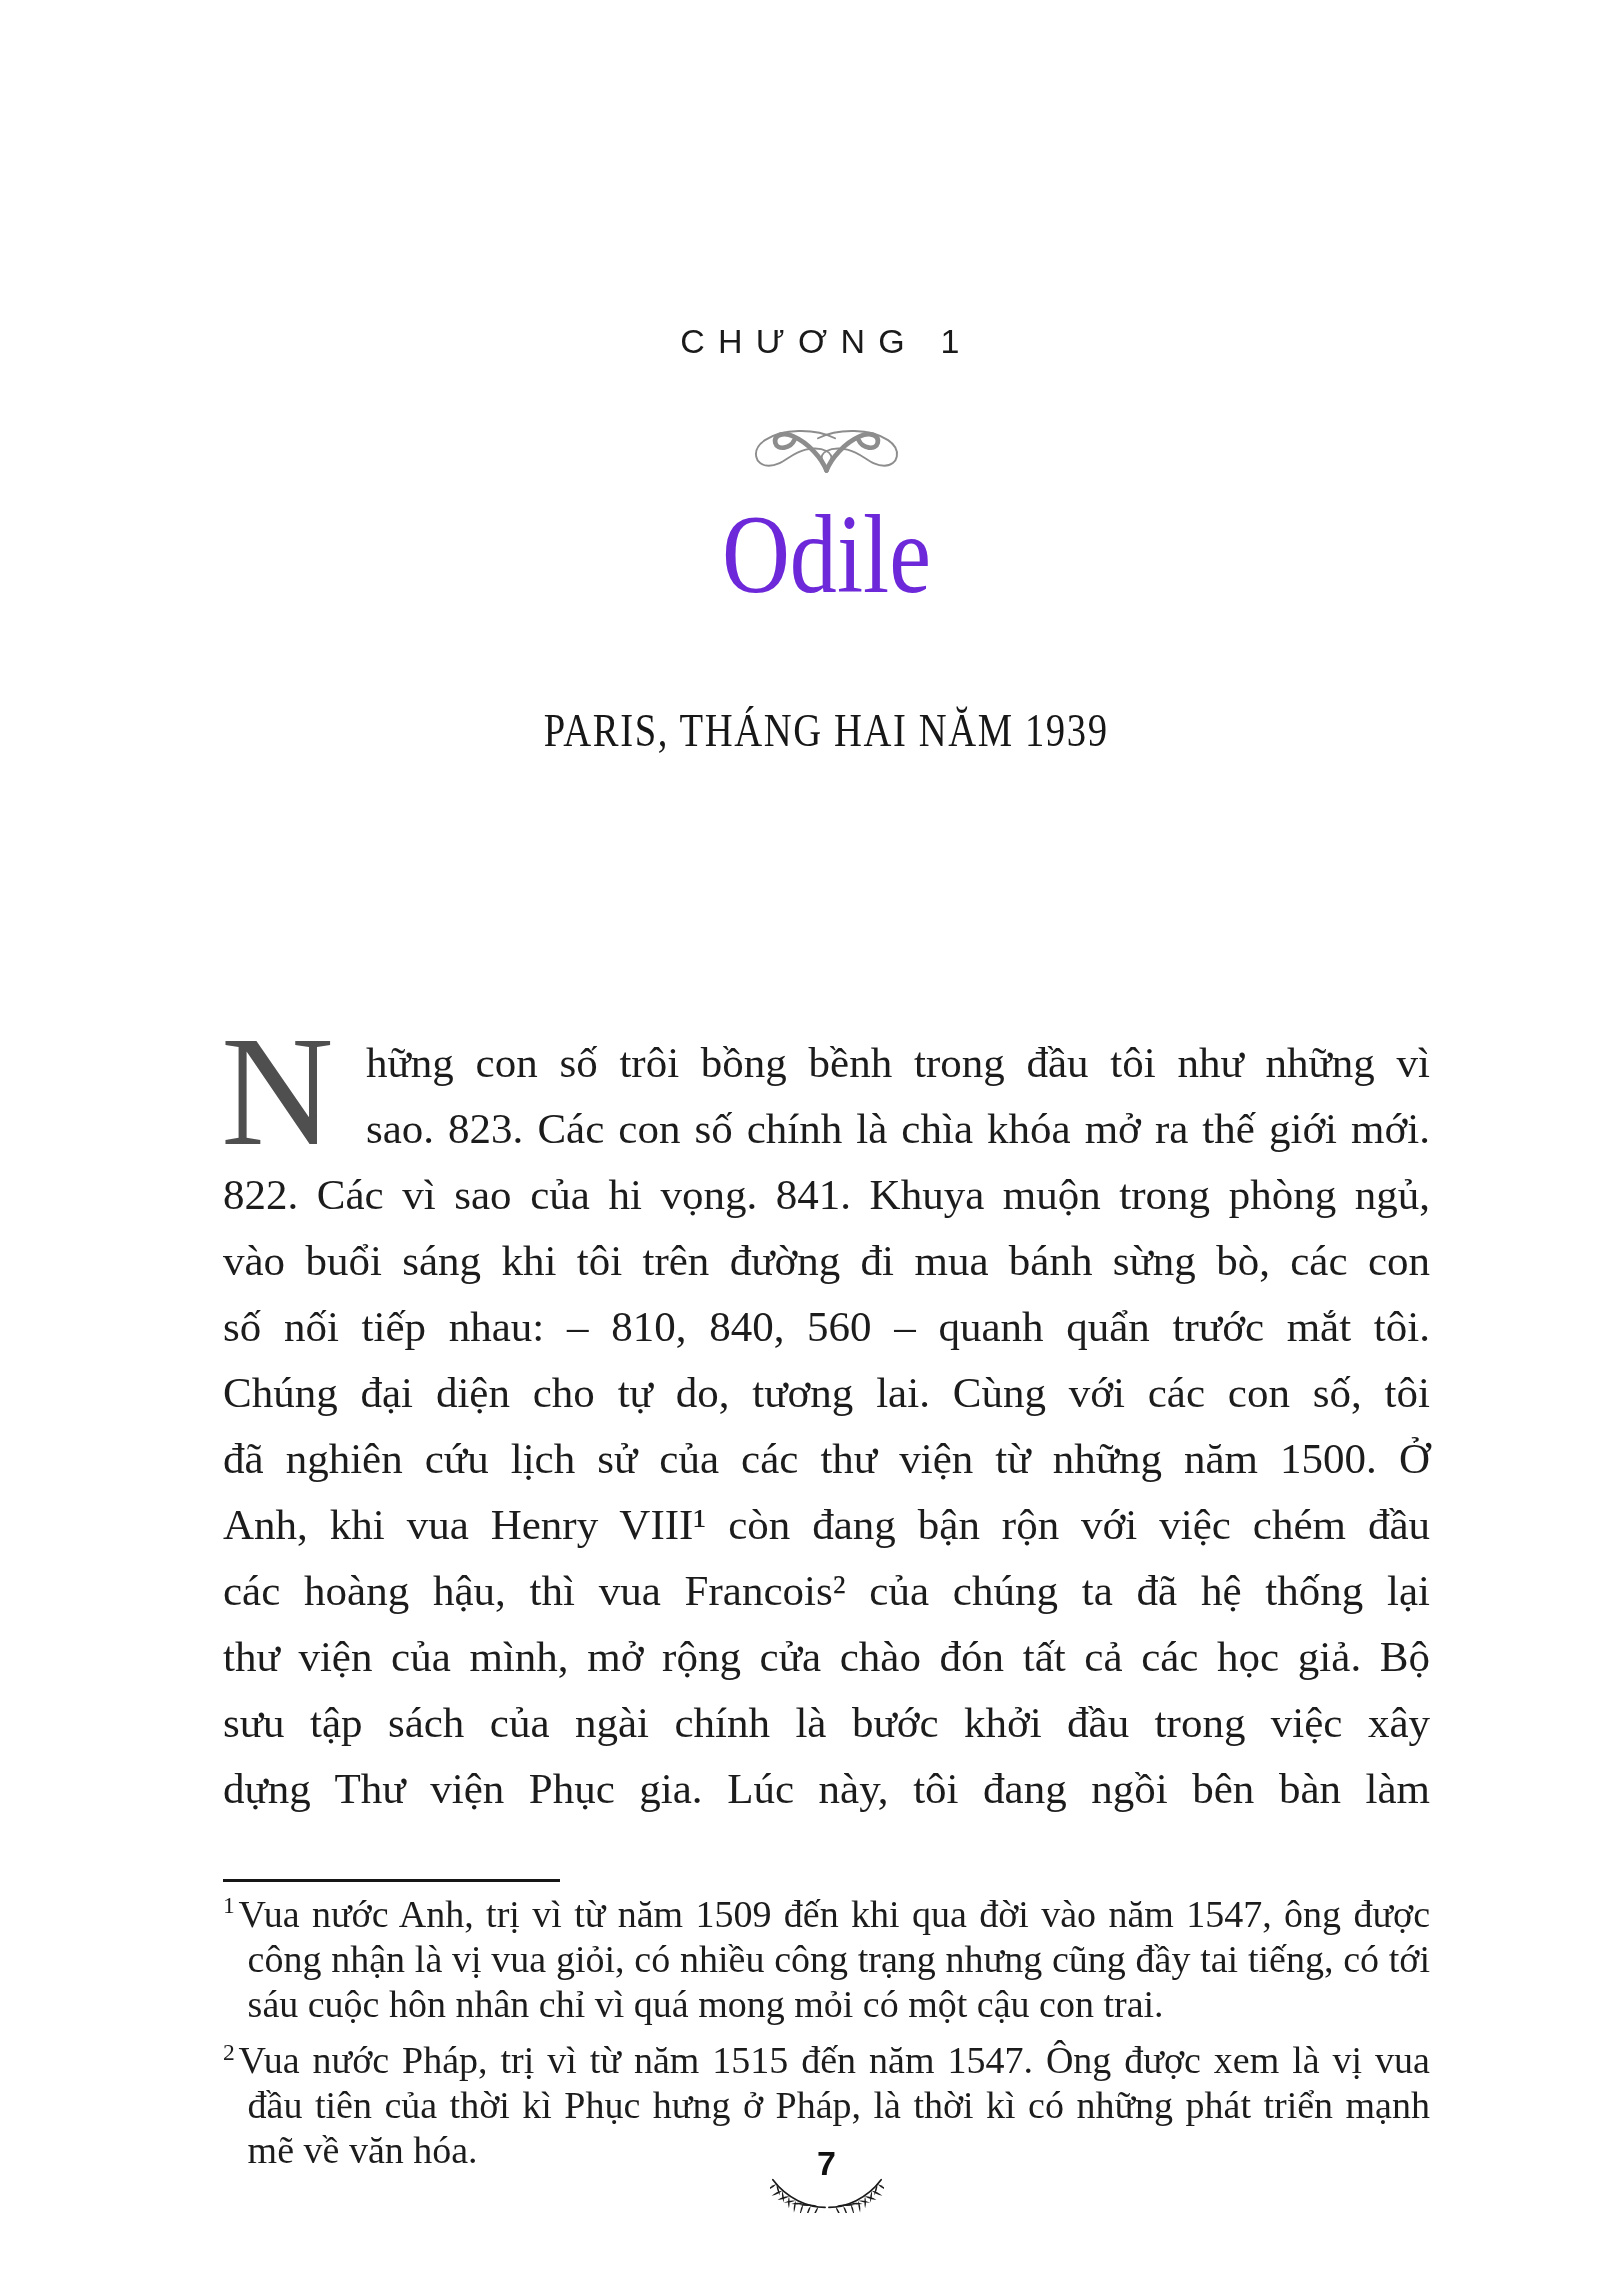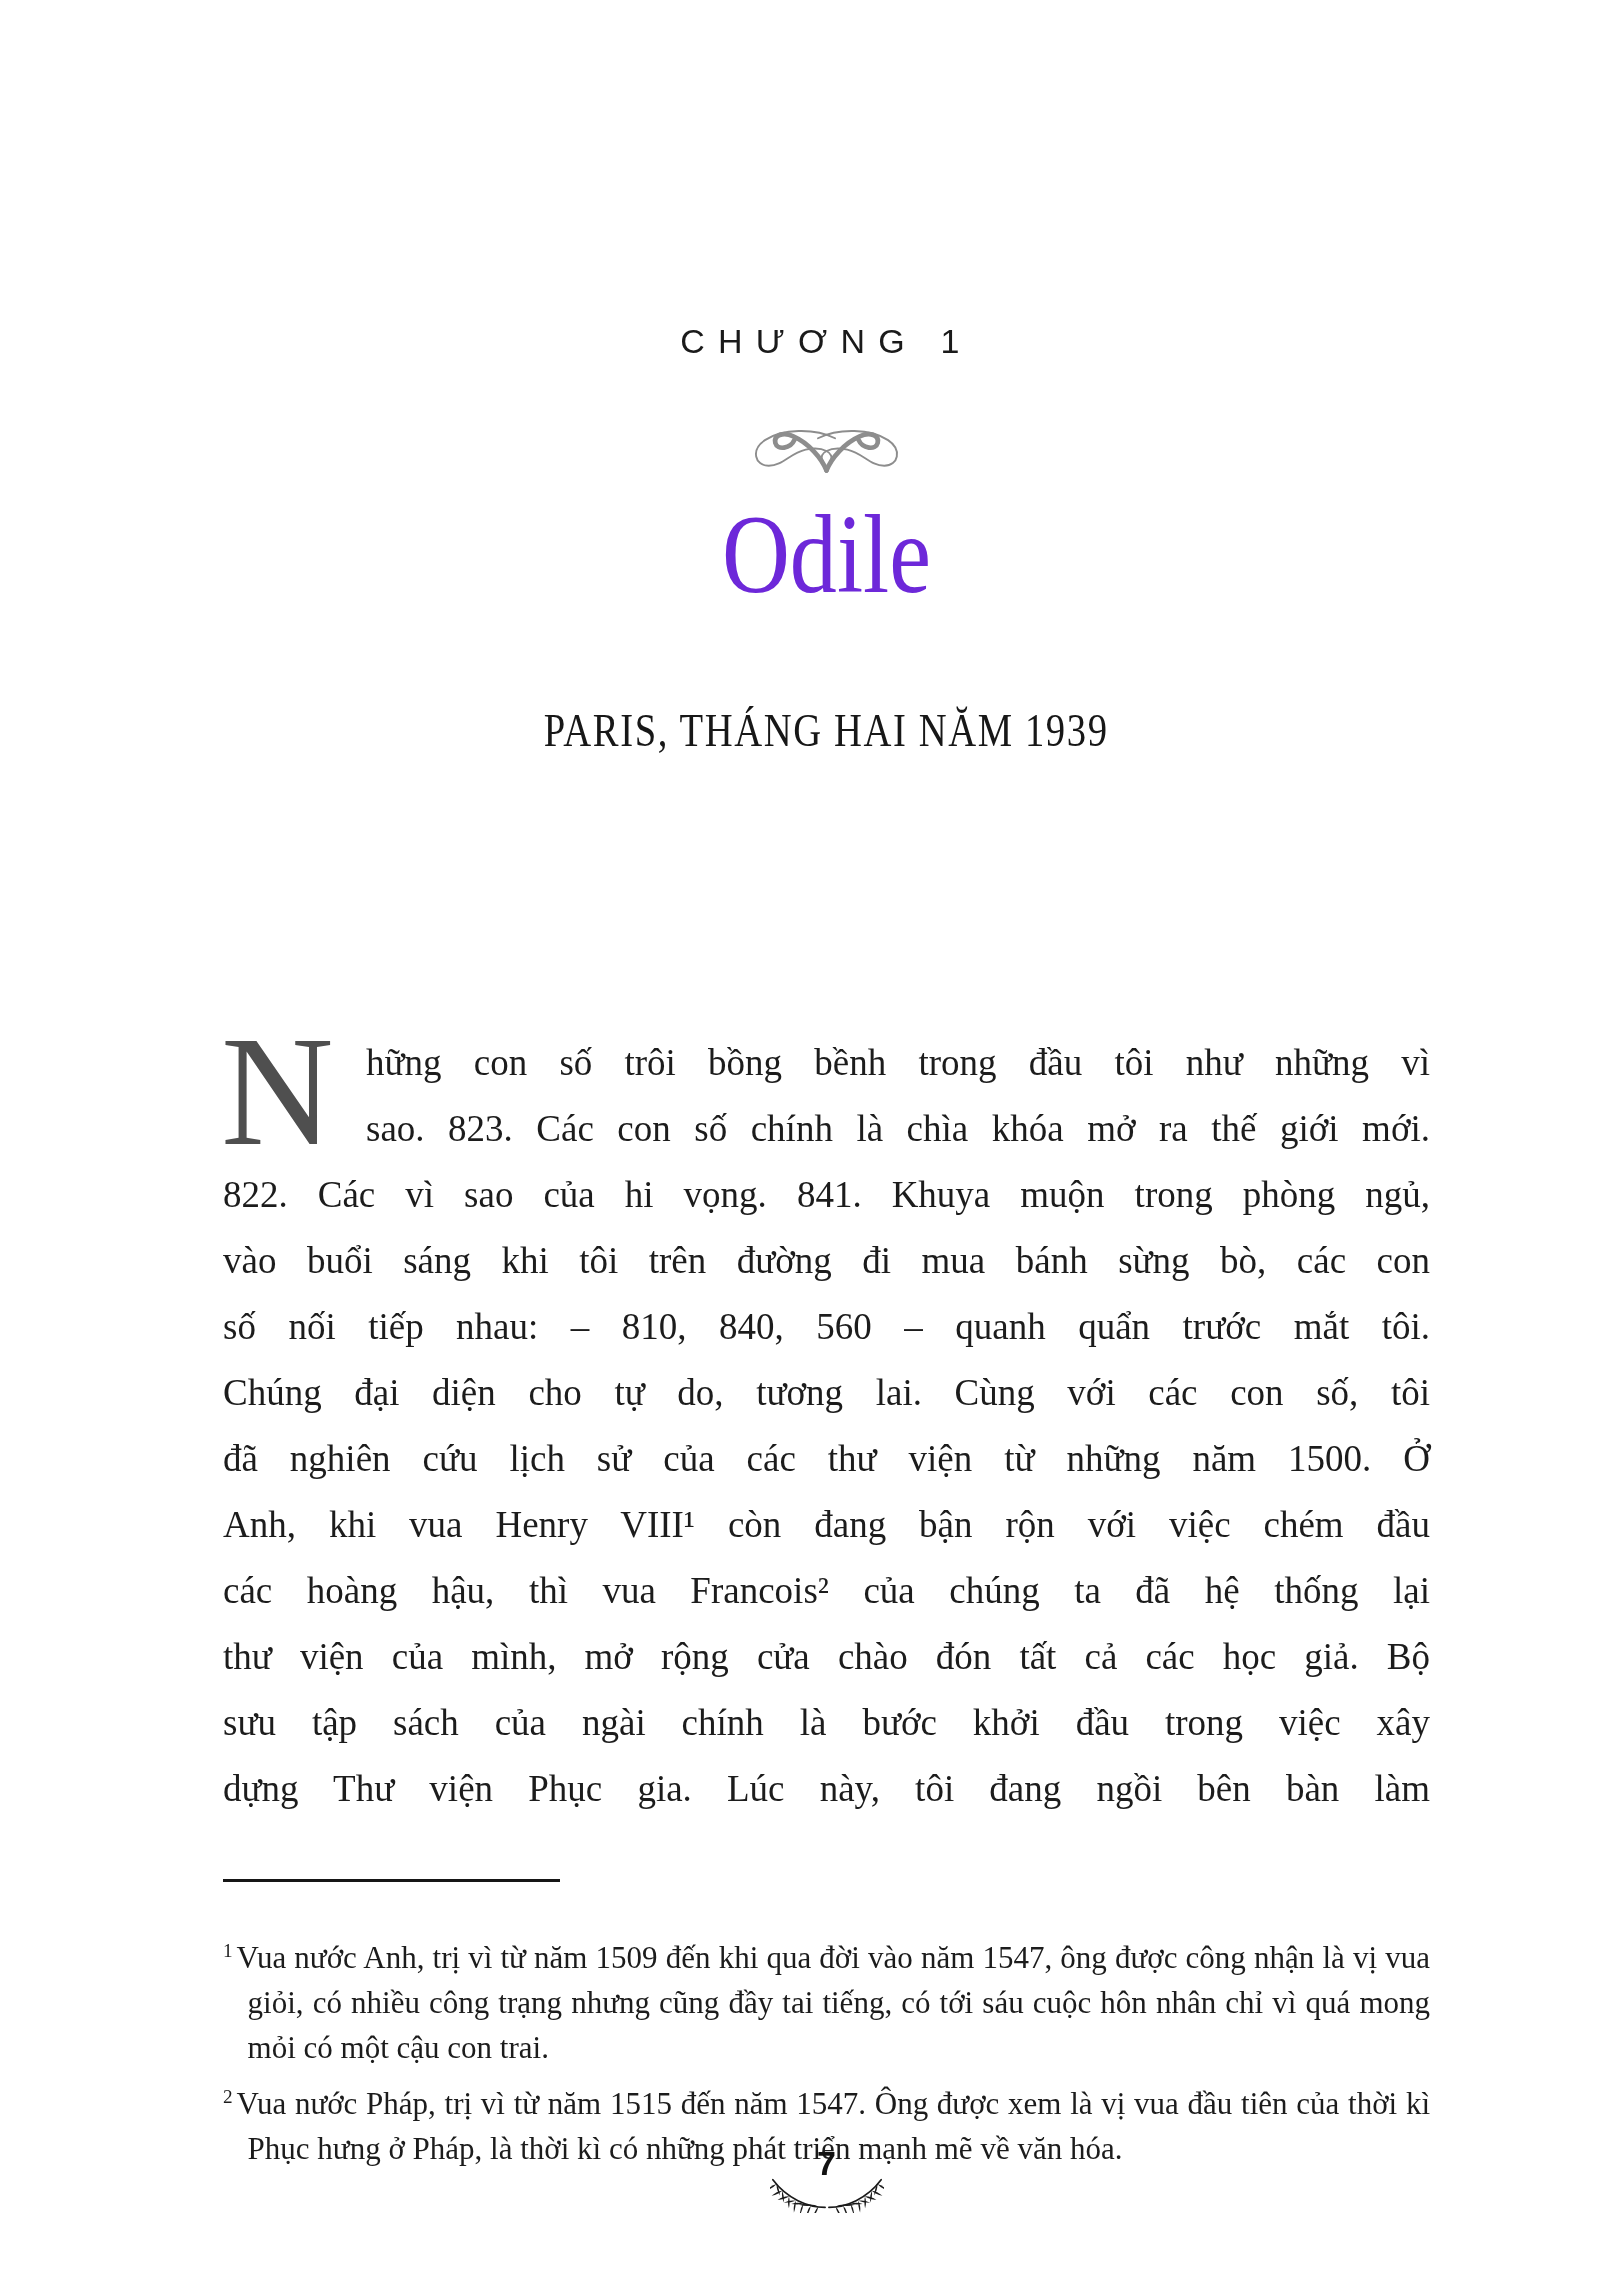--- a/index.html
+++ b/index.html
@@ -64,21 +64,21 @@
     top: 1014px;
     font-size: 156px;
     line-height: 156px;
     color: #4f4f4f;
   }
   .body-text {
     position: absolute;
     left: 223px;
     top: 1030px;
     width: 1207px;
-    font-size: 37px;
+    font-size: 43px;
   }
   .body-line {
     line-height: 66px;
     height: 66px;
     white-space: nowrap;
     text-align: justify;
     text-align-last: justify;
     -moz-text-align-last: justify;
   }
   .body-line.indent {
@@ -88,23 +88,23 @@
     position: absolute;
     left: 223px;
     top: 1879px;
     width: 337px;
     height: 2.8px;
     background: #161616;
   }
   .footnotes {
     position: absolute;
     left: 223px;
-    top: 1935px;
+    top: 1892px;
     width: 1207px;
-    font-size: 31px;
+    font-size: 38px;
   }
   .footnote {
     margin: 0 0 11.4px 0;
     line-height: 45px;
     text-align: justify;
     padding-left: 24.6px;
     text-indent: -24.6px;
   }
   .footnote sup {
     font-size: 0.62em;

